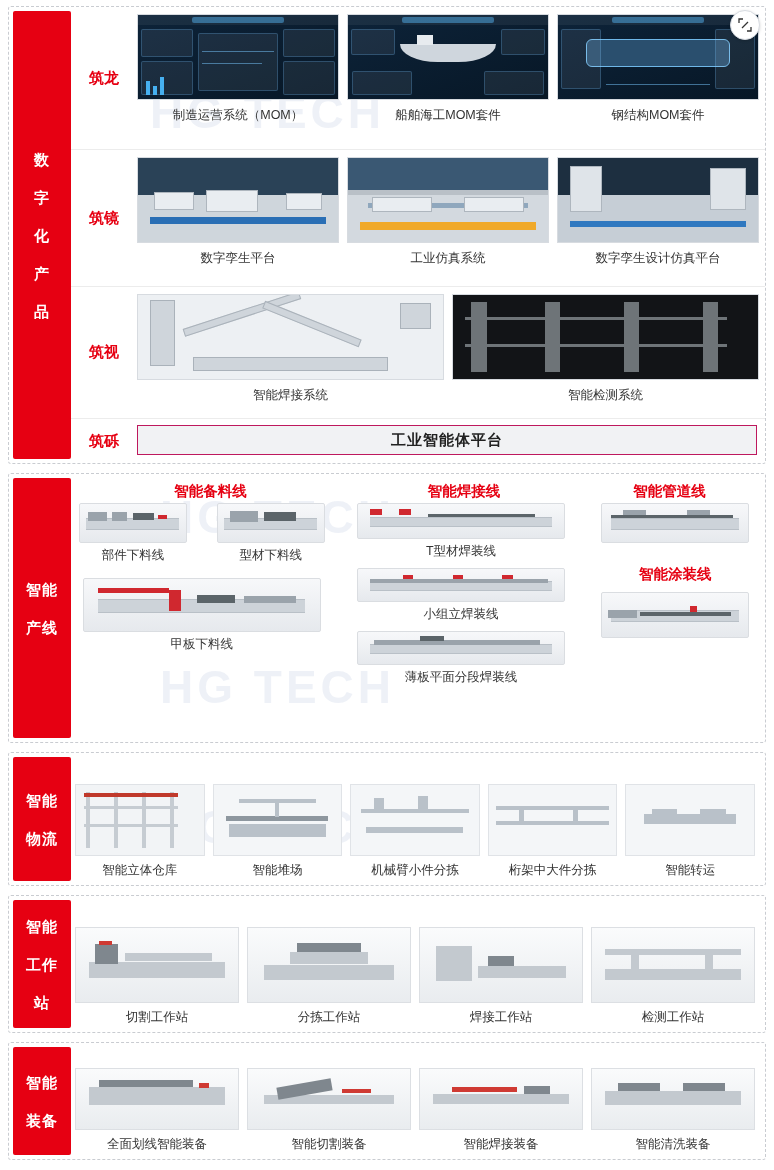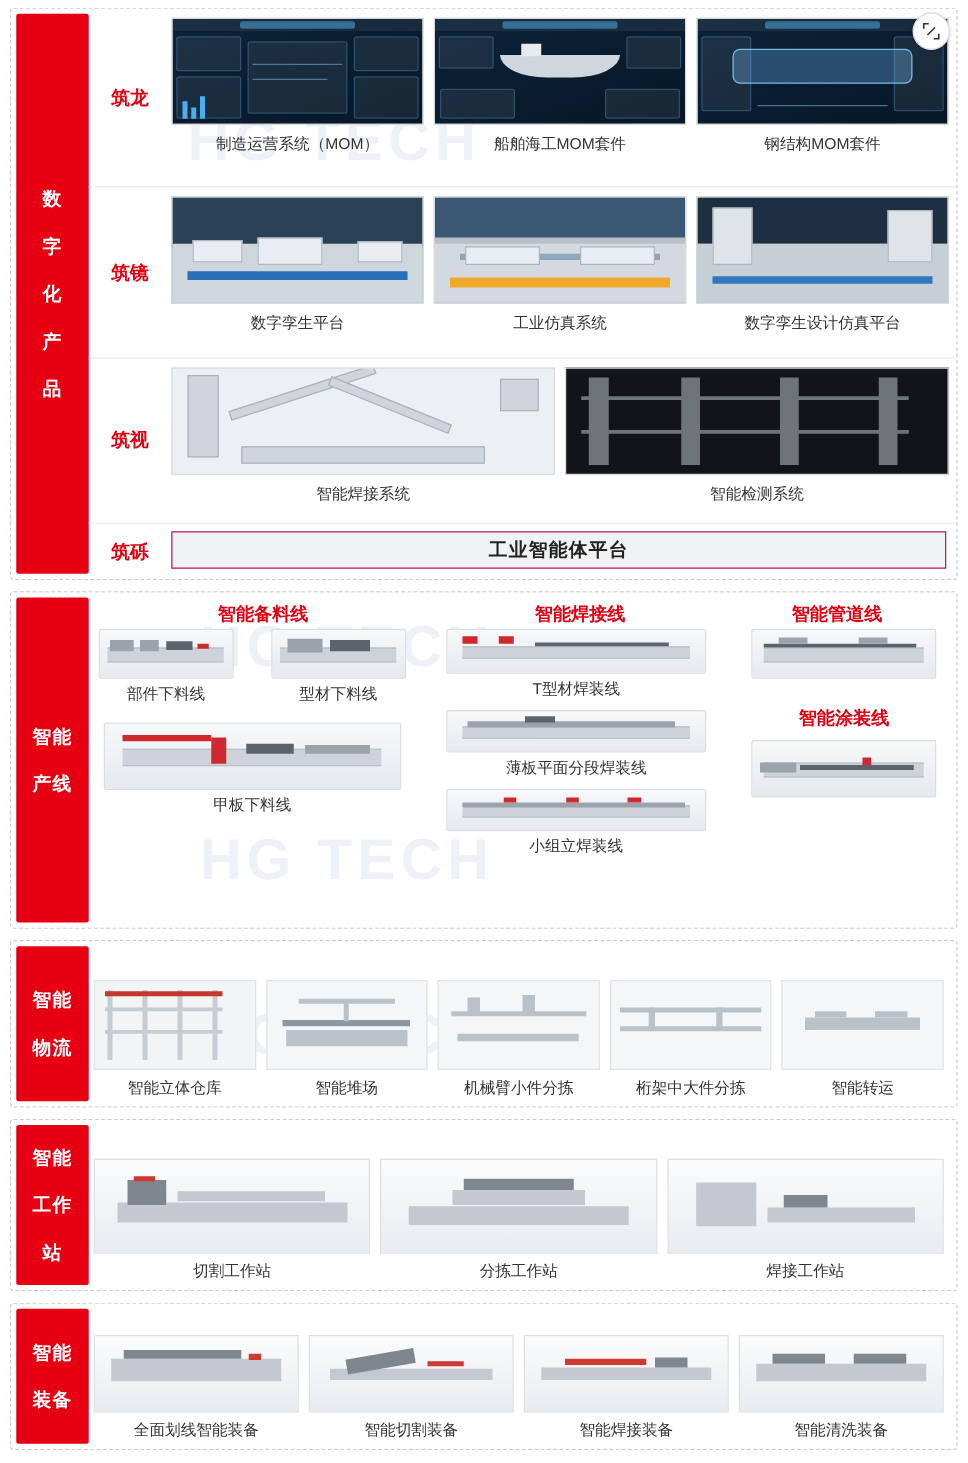--- a/index.html
+++ b/index.html
@@ -420,33 +420,33 @@
           <div class="eq" style="padding:0 6px;">
             <div class="mach" style="width:100%;height:36px;">
               <div class="red" style="left:6%;top:16%;width:6%;height:16%;"></div>
               <div class="red" style="left:20%;top:16%;width:6%;height:16%;"></div>
               <div class="dk" style="left:34%;top:30%;width:52%;height:8%;"></div>
             </div>
             <div class="eq-cap">T型材焊装线</div>
           </div>
           <div class="eq" style="padding:8px 6px 0 6px;">
             <div class="mach" style="width:100%;height:34px;">
-              <div class="pc" style="left:8%;top:26%;width:80%;height:16%;"></div>
-              <div class="dk" style="left:30%;top:14%;width:12%;height:14%;"></div>
-            </div>
-            <div class="eq-cap">薄板平面分段焊装线</div>
-          </div>
-          <div class="eq" style="padding:8px 6px 0 6px;">
-            <div class="mach" style="width:100%;height:34px;">
               <div class="pc" style="left:6%;top:30%;width:86%;height:14%;"></div>
               <div class="red" style="left:22%;top:18%;width:5%;height:14%;"></div>
               <div class="red" style="left:46%;top:18%;width:5%;height:14%;"></div>
               <div class="red" style="left:70%;top:18%;width:5%;height:14%;"></div>
             </div>
             <div class="eq-cap">小组立焊装线</div>
+          </div>
+          <div class="eq" style="padding:8px 6px 0 6px;">
+            <div class="mach" style="width:100%;height:34px;">
+              <div class="pc" style="left:8%;top:26%;width:80%;height:16%;"></div>
+              <div class="dk" style="left:30%;top:14%;width:12%;height:14%;"></div>
+            </div>
+            <div class="eq-cap">薄板平面分段焊装线</div>
           </div>
         </div>
 
         <div style="flex:1;">
           <div class="eq" style="padding:0 8px;">
             <div class="mach" style="width:100%;height:40px;">
               <div class="dk" style="left:6%;top:28%;width:84%;height:10%;"></div>
               <div class="pc" style="left:14%;top:16%;width:16%;height:12%;"></div>
               <div class="pc" style="left:58%;top:16%;width:16%;height:12%;"></div>
             </div>
@@ -552,20 +552,29 @@
           <div class="lbl">分拣工作站</div>
         </div>
         <div class="item">
           <div class="pic station" style="height:76px;">
             <i style="left:10%;top:24%;width:22%;height:48%"></i>
             <i style="left:36%;top:52%;width:54%;height:16%"></i>
             <div class="d" style="left:42%;top:38%;width:16%;height:14%"></div>
           </div>
           <div class="lbl">焊接工作站</div>
         </div>
+        <div class="item">
+          <div class="pic station" style="height:76px;">
+            <i style="left:8%;top:28%;width:84%;height:8%"></i>
+            <i style="left:8%;top:56%;width:84%;height:14%"></i>
+            <i style="left:24%;top:28%;width:5%;height:30%"></i>
+            <i style="left:70%;top:28%;width:5%;height:30%"></i>
+          </div>
+          <div class="lbl">检测工作站</div>
+        </div>
       </div>
     </div>
   </div>
 
   <div class="block" style="height:118px;margin-bottom:0;">
     <div class="side-label">
       <span>
         <span>智能</span><br>
         <span>装备</span>
       </span>

